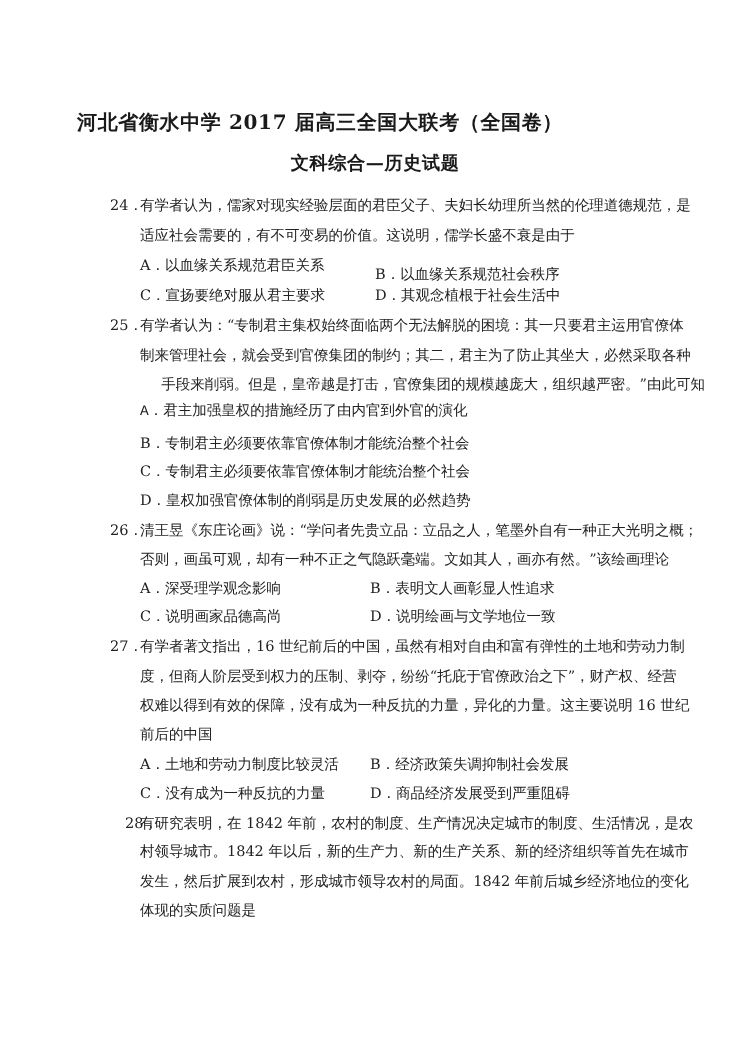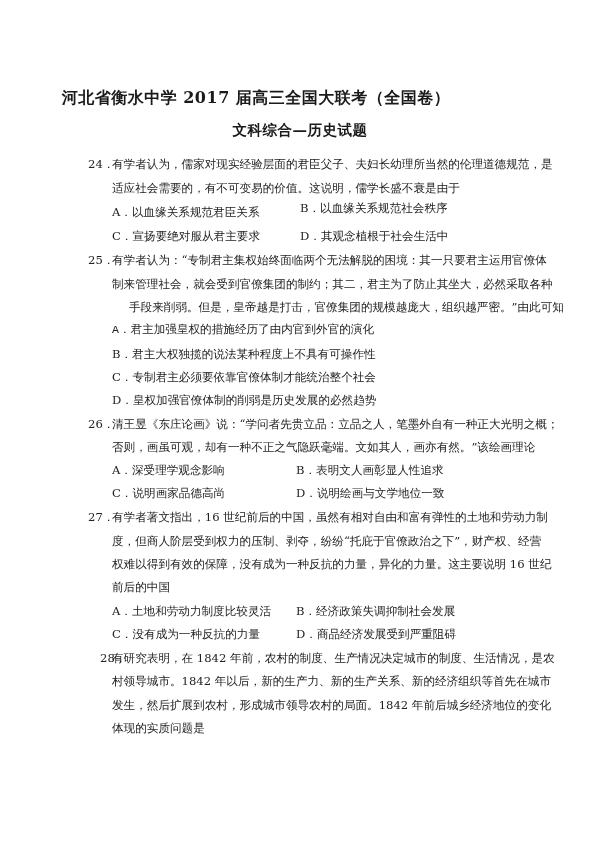--- a/index.html
+++ b/index.html
@@ -17,32 +17,32 @@
 
 <div>
   <div class="title">河北省衡水中学 2017 届高三全国大联考（全国卷）</div>
   <div class="subtitle">文科综合—历史试题</div>
 
   <div>
     <span class="qnum" style="left:88px; top:156px;">24．</span>
     <span class="line" style="left:112px; top:156px;">有学者认为，儒家对现实经验层面的君臣父子、夫妇长幼理所当然的伦理道德规范，是</span>
     <span class="line" style="left:112px; top:180px;">适应社会需要的，有不可变易的价值。这说明，儒学长盛不衰是由于</span>
     <span class="line" style="left:112px; top:204px;">A．以血缘关系规范君臣关系</span>
-    <span class="line" style="left:300px; top:200px;">B．以血缘关系规范社会秩序</span>
+    <span class="line" style="left:300px; top:211px;">B．以血缘关系规范社会秩序</span>
     <span class="line" style="left:112px; top:228px;">C．宣扬要绝对服从君主要求</span>
     <span class="line" style="left:300px; top:228px;">D．其观念植根于社会生活中</span>
   </div>
 
   <div>
     <span class="qnum" style="left:88px; top:252px;">25．</span>
     <span class="line" style="left:112px; top:252px;">有学者认为：“专制君主集权始终面临两个无法解脱的困境：其一只要君主运用官僚体</span>
     <span class="line" style="left:112px; top:276px;">制来管理社会，就会受到官僚集团的制约；其二，君主为了防止其坐大，必然采取各种</span>
     <span class="line" style="left:129px; top:299px;">手段来削弱。但是，皇帝越是打击，官僚集团的规模越庞大，组织越严密。”由此可知</span>
     <span class="line" style="left:112px; top:322px;font-family:Liberation Mono, monospace;">A．君主加强皇权的措施经历了由内官到外官的演化</span>
-    <span class="line" style="left:112px; top:346px;">B．君主大权独揽的说法某种程度上不具有可操作性</span>
+    <span class="line" style="left:112px; top:346px;">B．专制君主必须要依靠官僚体制才能统治整个社会</span>
     <span class="line" style="left:112px; top:369px;">C．专制君主必须要依靠官僚体制才能统治整个社会</span>
     <span class="line" style="left:112px; top:392px;">D．皇权加强官僚体制的削弱是历史发展的必然趋势</span>
   </div>
 
   <div>
     <span class="qnum" style="left:88px; top:416px;">26．</span>
     <span class="line" style="left:112px; top:416px;">清王昱《东庄论画》说：“学问者先贵立品：立品之人，笔墨外自有一种正大光明之概；</span>
     <span class="line" style="left:112px; top:439px;">否则，画虽可观，却有一种不正之气隐跃毫端。文如其人，画亦有然。”该绘画理论</span>
     <span class="line" style="left:112px; top:462px;">A．深受理学观念影响</span>
     <span class="line" style="left:296px; top:462px;">B．表明文人画彰显人性追求</span>

